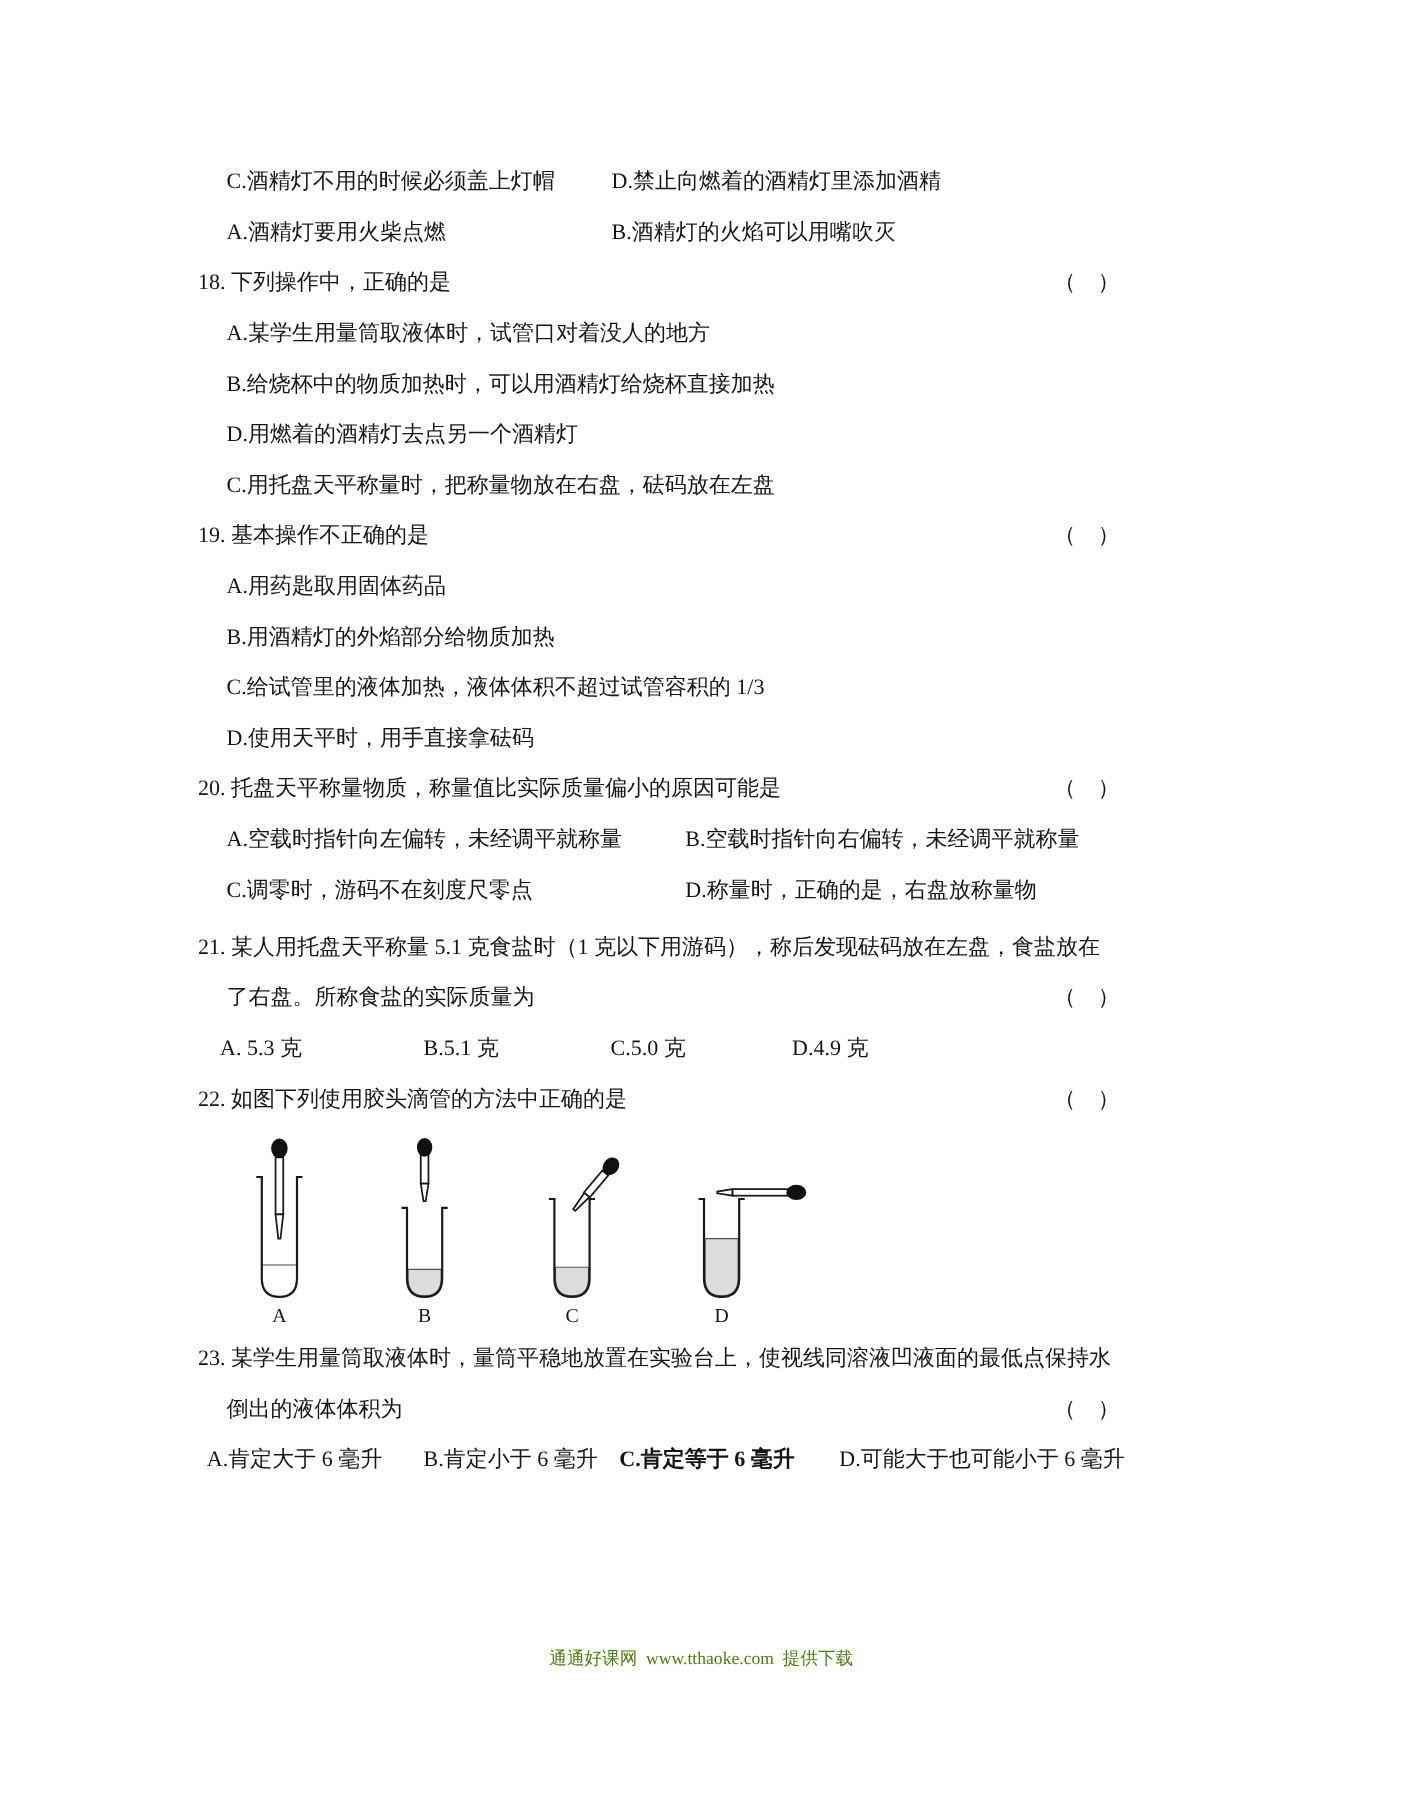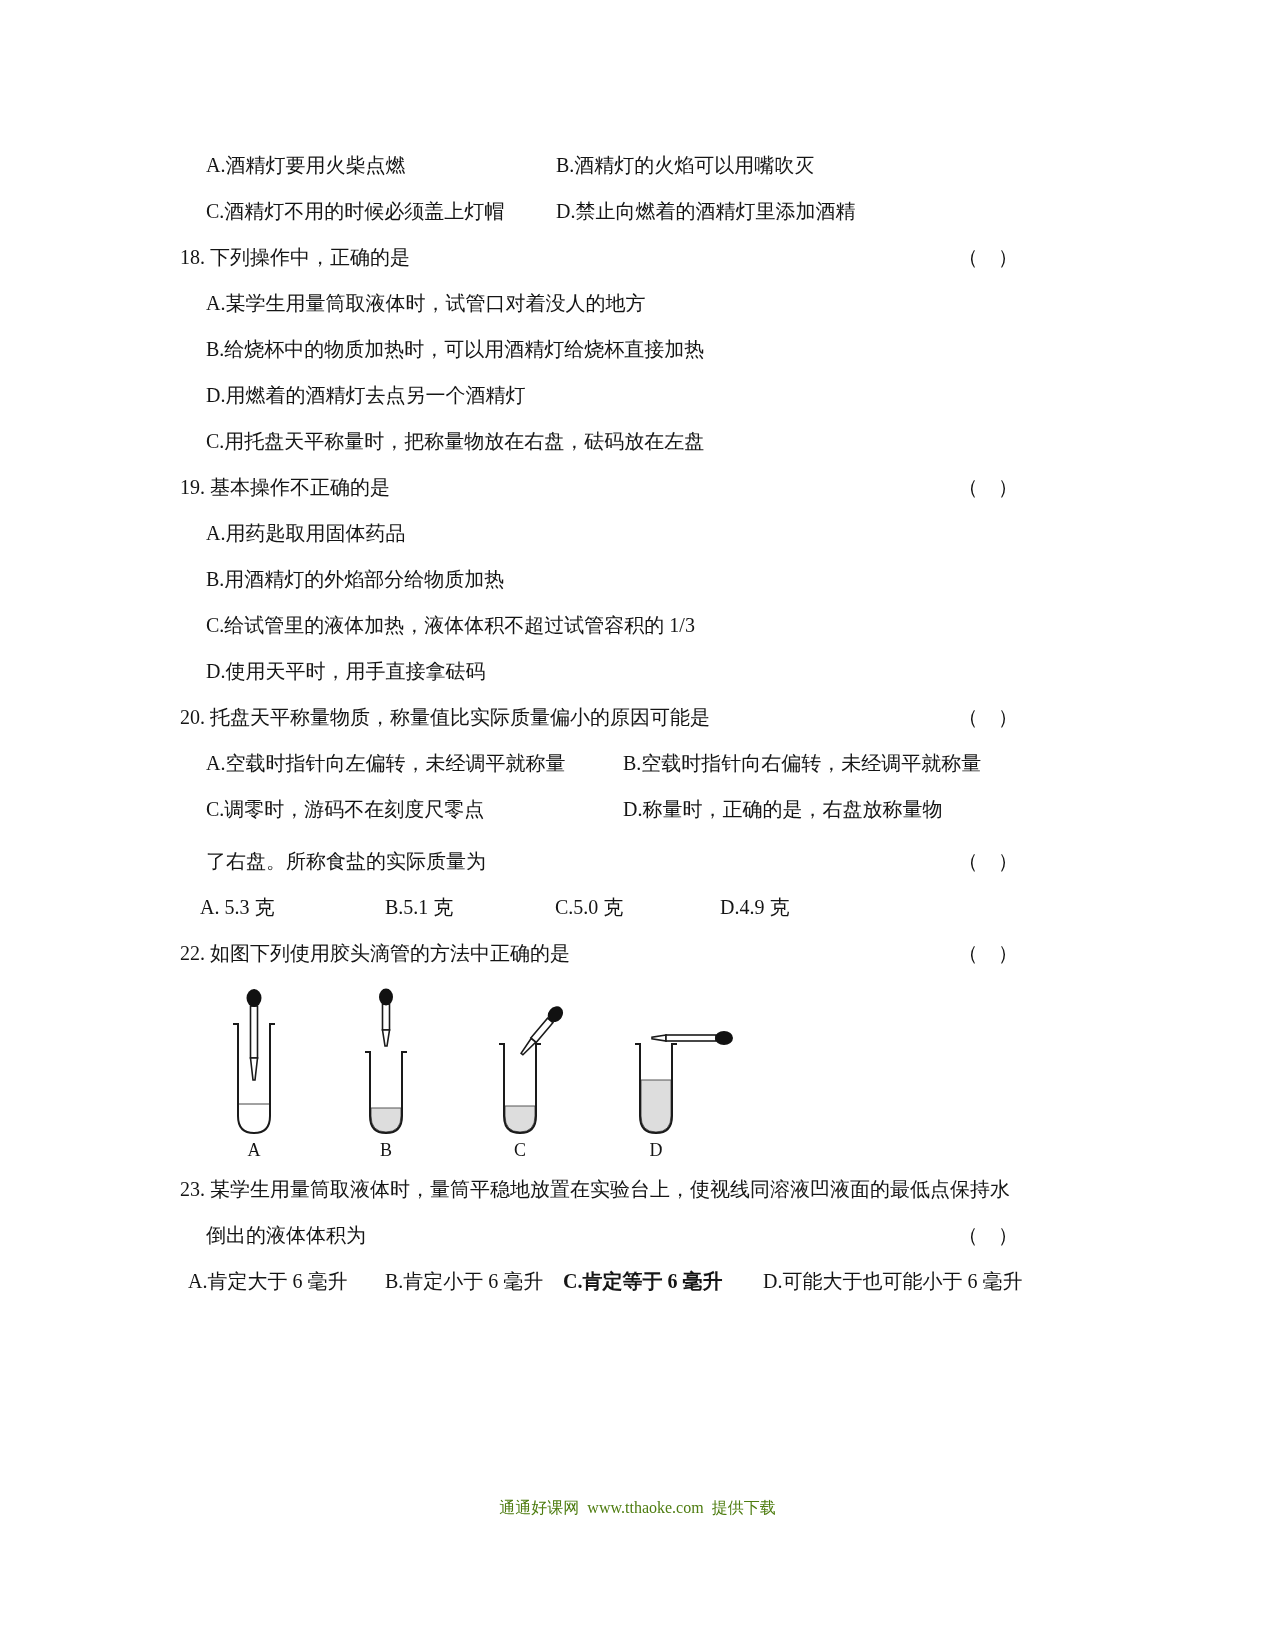--- a/index.html
+++ b/index.html
@@ -58,26 +58,26 @@
   svg .bulb { fill: #111111; }
   svg .liquid { fill: #dddddd; stroke: #555555; stroke-width: 1; }
 </style>
 </head>
 <body>
 
 <div class="page">
 
   <section>
     <div class="line row ind">
+      <span class="col350">C.酒精灯不用的时候必须盖上灯帽</span>
+      <span>D.禁止向燃着的酒精灯里添加酒精</span>
+    </div>
+    <div class="line row ind">
       <span class="col350">A.酒精灯要用火柴点燃</span>
       <span>B.酒精灯的火焰可以用嘴吹灭</span>
-    </div>
-    <div class="line row ind">
-      <span class="col350">C.酒精灯不用的时候必须盖上灯帽</span>
-      <span>D.禁止向燃着的酒精灯里添加酒精</span>
     </div>
   </section>
 
   <section>
     <div class="line row">
       <span>18. 下列操作中，正确的是</span>
       <span class="bracket">（　）</span>
     </div>
     <div class="line ind">A.某学生用量筒取液体时，试管口对着没人的地方</div>
     <div class="line ind">B.给烧杯中的物质加热时，可以用酒精灯给烧杯直接加热</div>
@@ -105,20 +105,21 @@
       <span class="col417">A.空载时指针向左偏转，未经调平就称量</span>
       <span>B.空载时指针向右偏转，未经调平就称量</span>
     </div>
     <div class="line row ind">
       <span class="col417">C.调零时，游码不在刻度尺零点</span>
       <span>D.称量时，正确的是，右盘放称量物</span>
     </div>
   </section>
 
   <section class="mt6">
+    <div class="line">21. 某人用托盘天平称量 5.1 克食盐时（1 克以下用游码），称后发现砝码放在左盘，食盐放在</div>
     <div class="line row ind">
       <span>了右盘。所称食盐的实际质量为</span>
       <span class="bracket">（　）</span>
     </div>
     <div class="line q21opts">
       <span class="wA">A. 5.3 克</span><span class="wB">B.5.1 克</span><span class="wC">C.5.0 克</span><span>D.4.9 克</span>
     </div>
   </section>
 
   <section>

